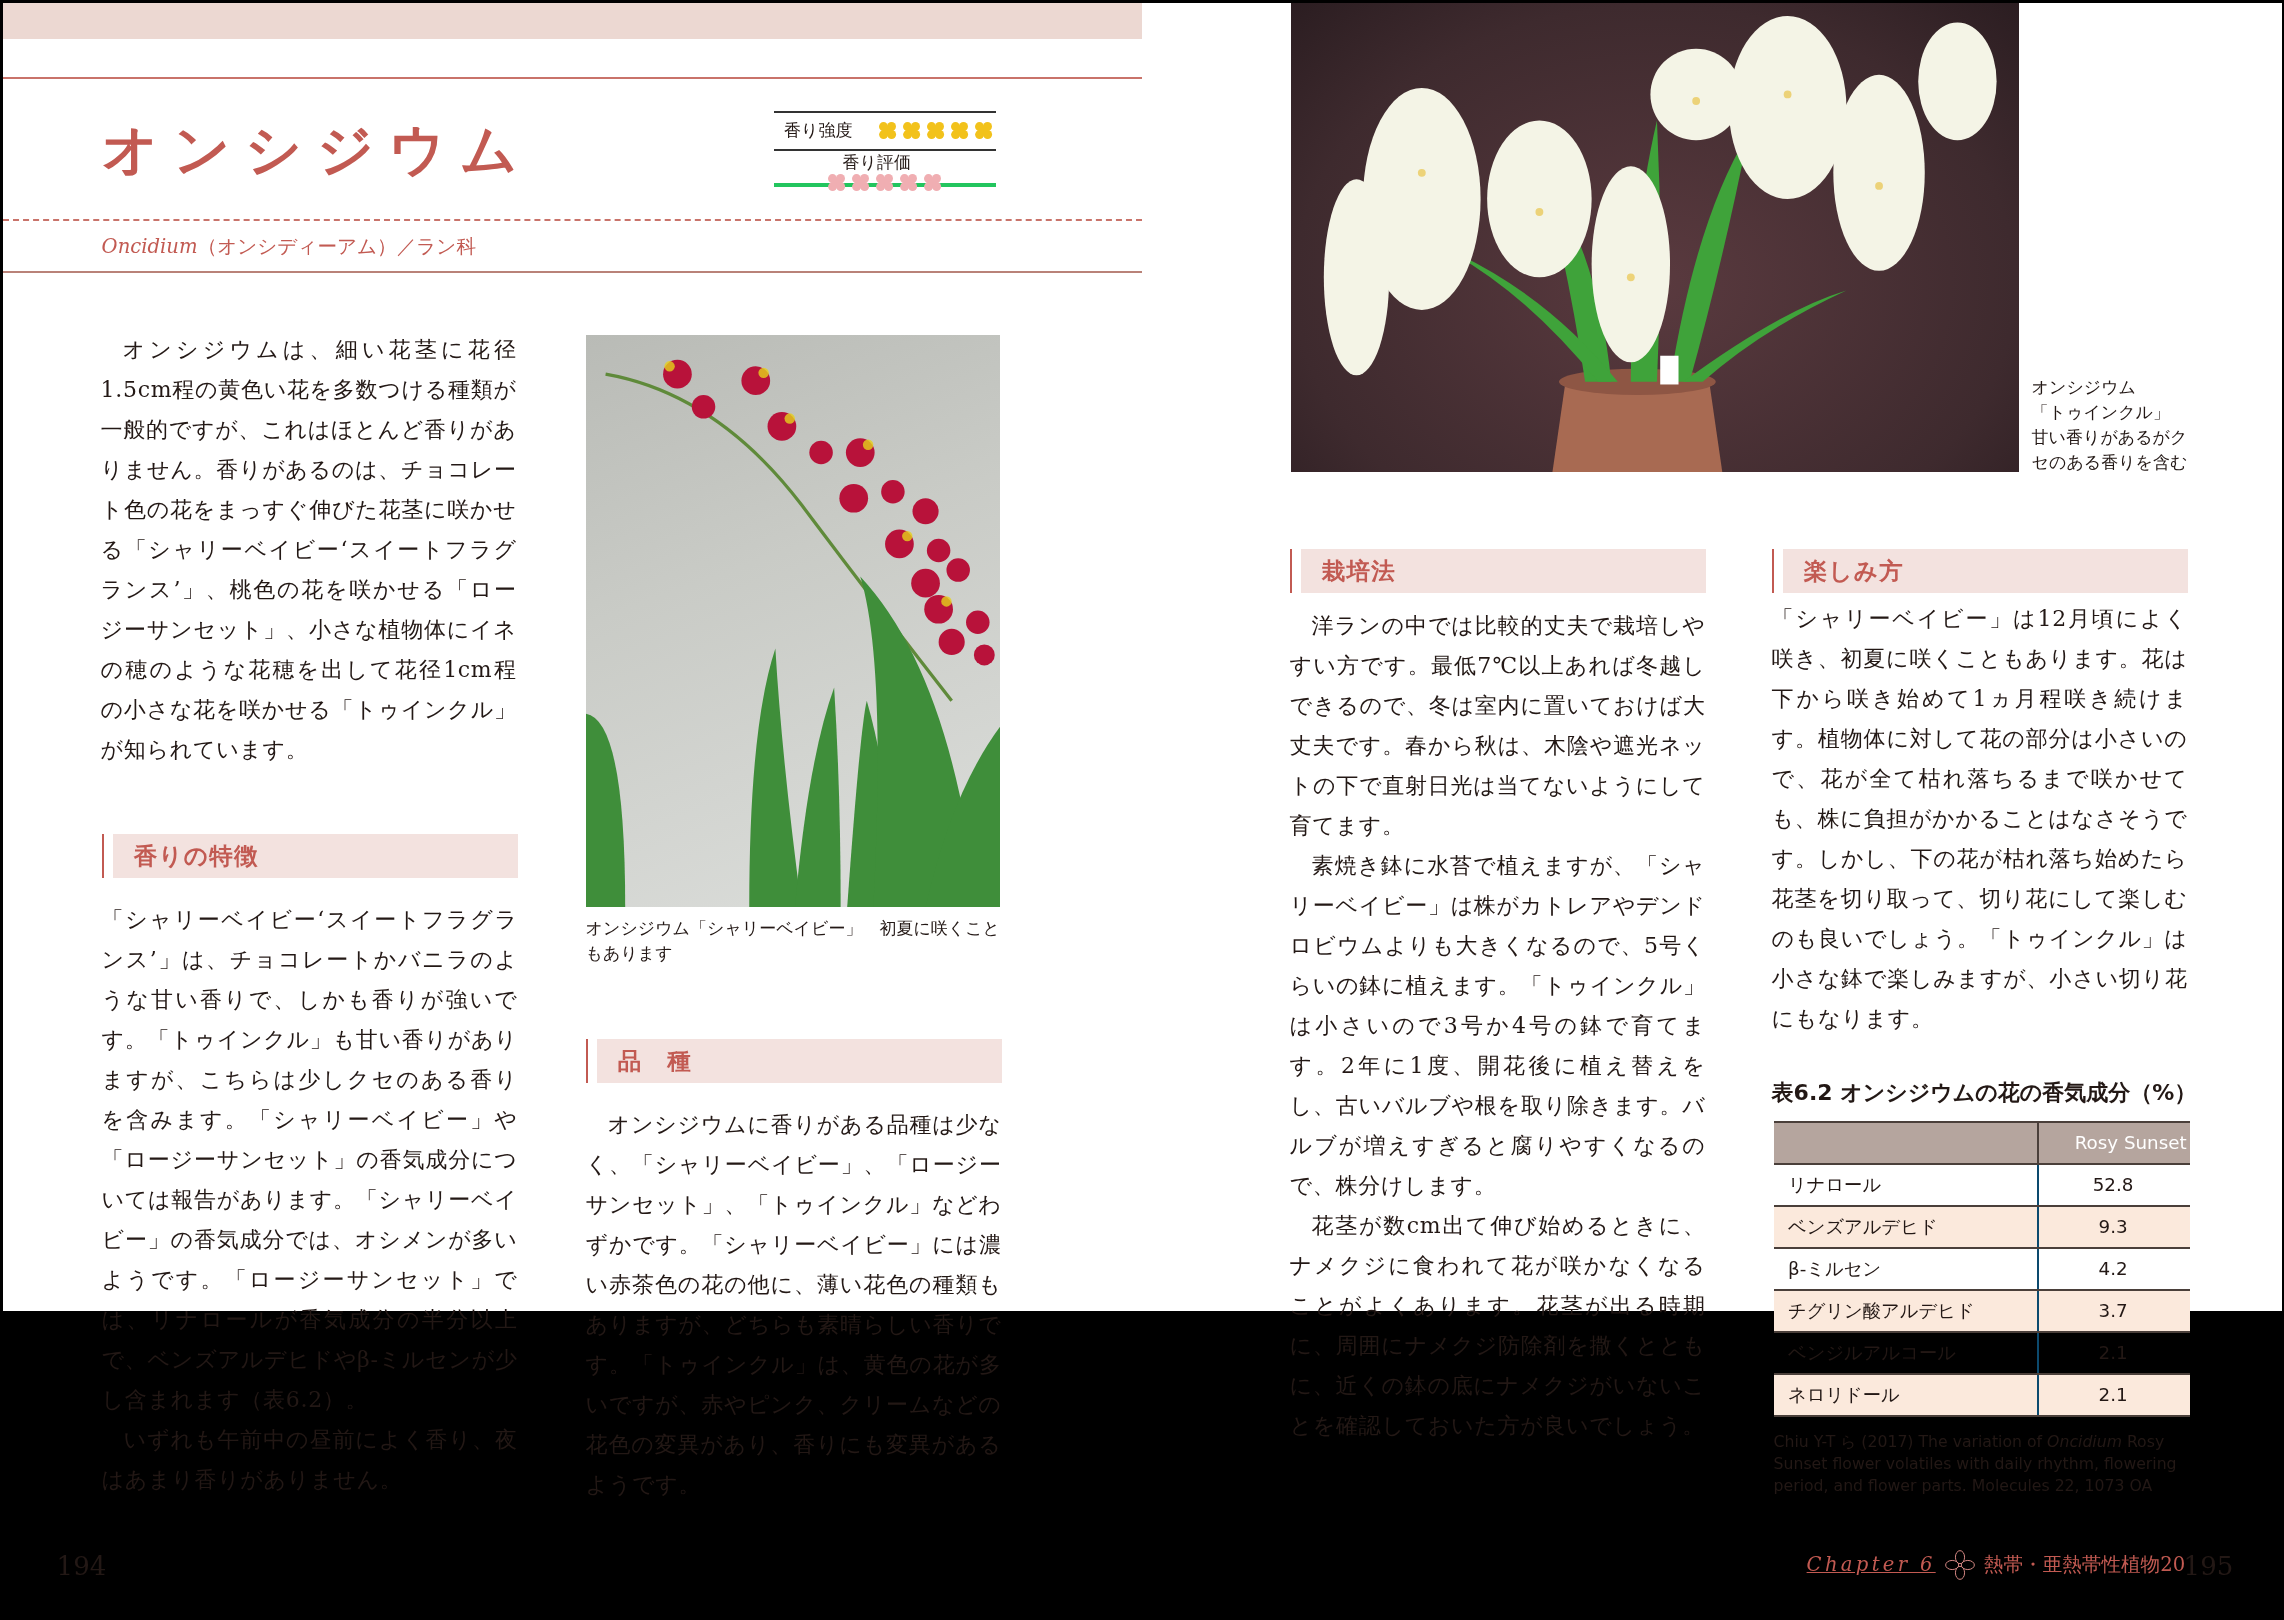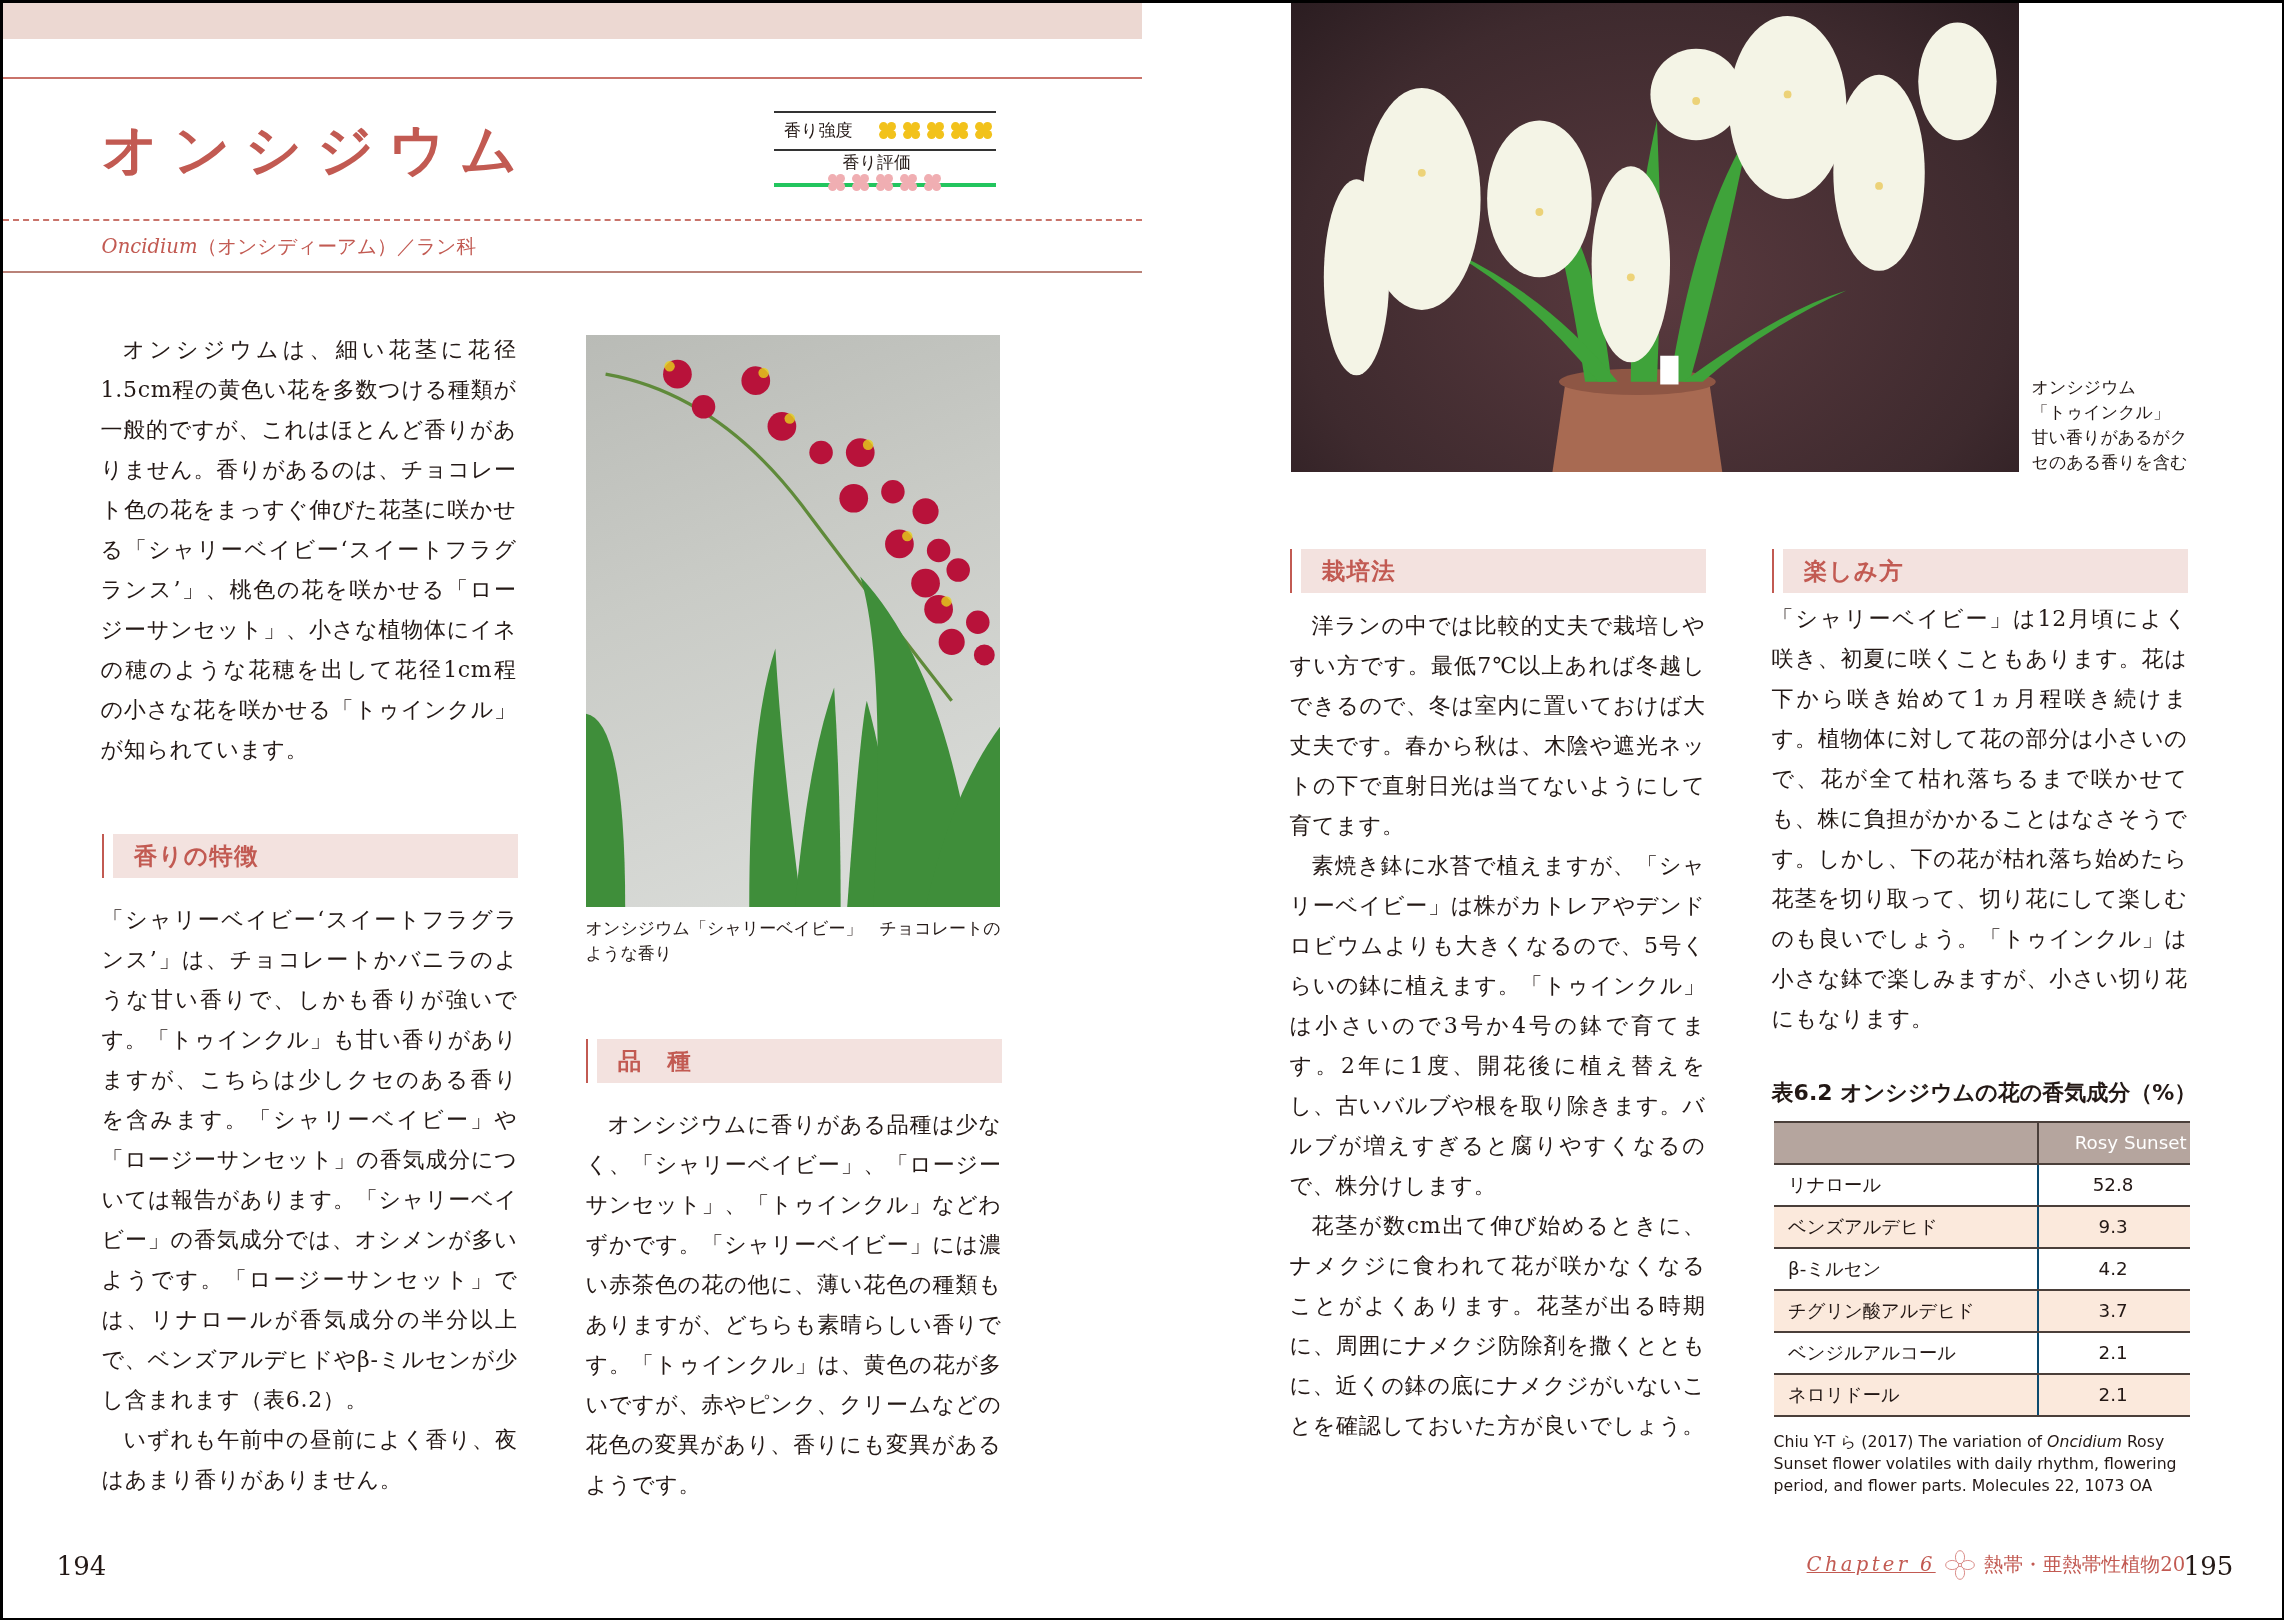--- a/index.html
+++ b/index.html
@@ -1,18 +1,18 @@
 <!DOCTYPE html>
 <html style="font-size:10.5px"><head>
 <meta charset="utf-8">
 <style>
   * { box-sizing: border-box; margin: 0; padding: 0; }
   html, body { width: 2284px; height: 1620px; background: #000; overflow: hidden; }
   .spread {
-    position: absolute; left: 2.6px; top: 2.6px; width: 2279px; height: 1615px;
+    position: absolute; left: 2.6px; top: 2.6px; width: 2279px; height: 1308px;
     background: #fff;
     font-family: "DejaVu Serif", "Liberation Serif", serif;
     color: #231815;
   }
   .abs { position: absolute; }
 
   
   .top-band { left: 0; top: 0; width: 1139px; height: 36px; background: #ecd8d2; }
   .head-line-top { left: 0; top: 74px; width: 1139px; height: 2px; background: #c9736a; }
   .head-line-dash { left: 0; top: 216px; width: 1139px; height: 0; border-top: 2px dashed #c9736a; }
@@ -245,21 +245,21 @@
       <g fill="#3f8e3a">
         <path d="M250 876 Q250 600 290 480 Q300 650 330 876 Z"></path>
         <path d="M320 876 Q340 650 380 540 Q390 700 390 876 Z"></path>
         <path d="M400 876 Q420 600 430 560 Q470 700 470 876 Z"></path>
         <path d="M440 876 Q460 500 420 370 Q560 520 600 876 Z"></path>
         <path d="M520 876 Q560 700 634 600 L634 876 Z"></path>
         <path d="M0 876 L0 580 Q60 590 60 876 Z"></path>
       </g>
     </svg>
   </div>
-  <div class="abs caption" style="left:583px; top:913px; width:418px;">オンシジウム「シャリーベイビー」　チョコレートのような香り</div>
+  <div class="abs caption" style="left:583px; top:913px; width:418px;">オンシジウム「シャリーベイビー」　初夏に咲くこともあります</div>
 
   <div class="abs" style="left:583px; top:1036px; width:416px;">
     <div class="section-head">
       <div class="bar"></div>
       <div class="bg">品　種</div>
     </div>
     <div class="body-text" style="margin-top:22px;">
       <p>オンシジウムに香りがある品種は少なく、「シャリーベイビー」、「ロージーサンセット」、「トゥインクル」などわずかです。「シャリーベイビー」には濃い赤茶色の花の他に、薄い花色の種類もありますが、どちらも素晴らしい香りです。「トゥインクル」は、黄色の花が多いですが、赤やピンク、クリームなどの花色の変異があり、香りにも変異があるようです。</p>
     </div>
   </div>

